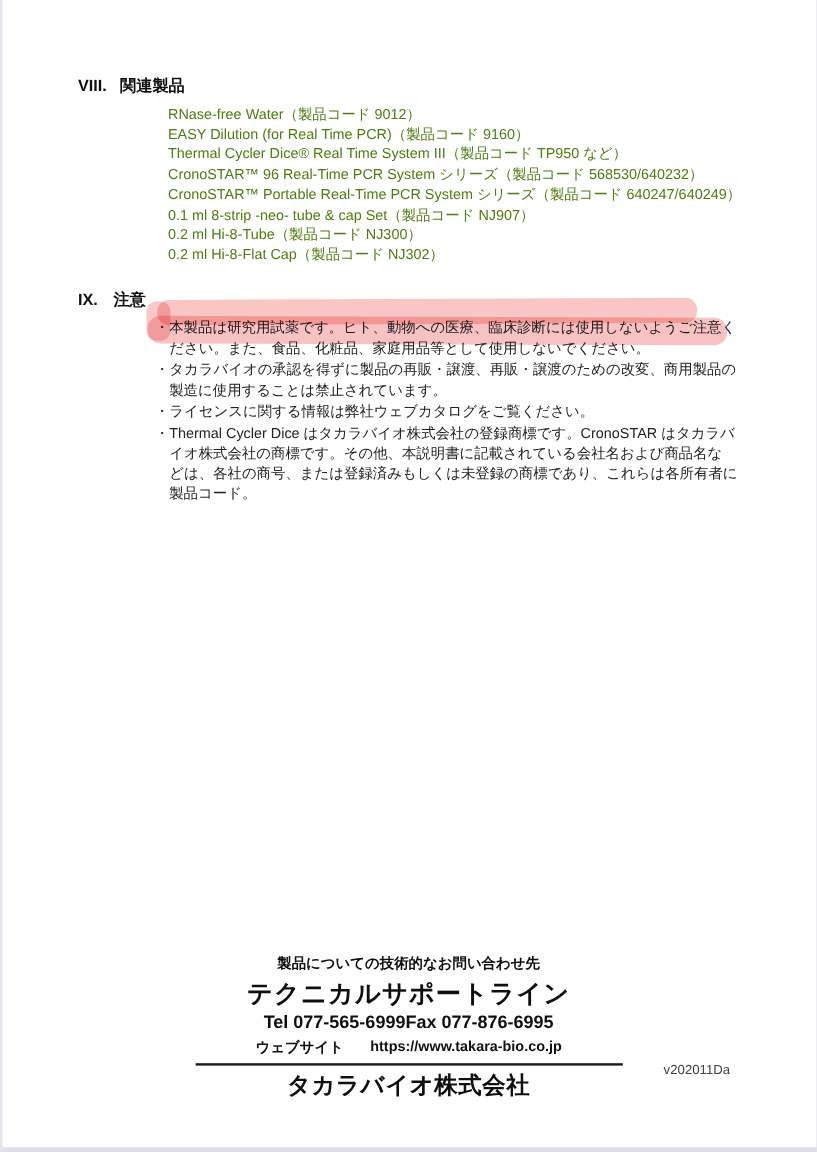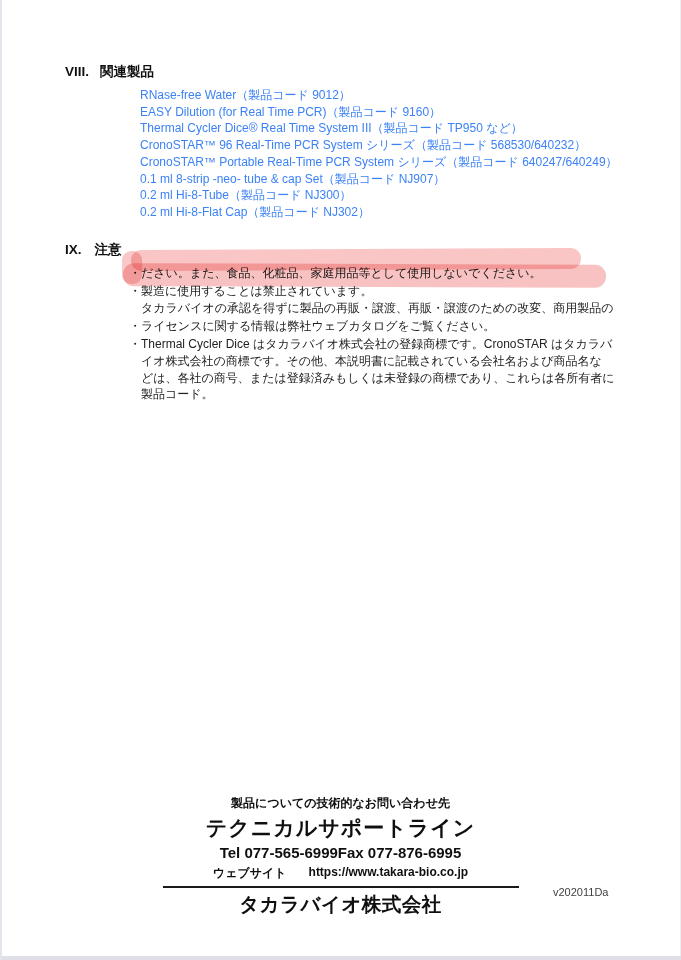--- a/index.html
+++ b/index.html
@@ -9,21 +9,21 @@
     box-shadow:inset 2px 0 0 #e4e4ec, inset 0 -4px 0 #dfdfe8, inset -1px 0 0 #ededf2;
     color:#1f1f1f;
   }
   
   .sec-heading{position:absolute;font-weight:700;font-size:13.5px;color:#101010;white-space:nowrap;}
   .sec8-heading{top:63px;left:65px;}
   .sec9-heading{top:241px;left:65px;}
   .sec-title{margin-left:11px;}
   .sec9-heading .sec-title{margin-left:13px;}
   
-  .product-list{position:absolute;top:87px;left:140px;font-size:12px;line-height:16.7px;white-space:nowrap;color:#3b82f6;}
+  .product-list{position:absolute;top:87px;left:140px;font-size:12px;line-height:16.7px;white-space:nowrap;color:#4d7c0f;}
   
   .bullet-list{position:absolute;top:265px;left:129px;font-size:12px;line-height:16.7px;color:#222;}
   .bullet{display:flex;}
   .bullet + .bullet{margin-top:1.5px;}
   .bullet .dot{flex:none;width:12px;}
   .bullet .lines div{white-space:nowrap;}
   
   .hl{position:absolute;mix-blend-mode:multiply;pointer-events:none;}
   .hl.s1{left:131px;top:249px;width:450px;height:21px;border-radius:10px;
          background:rgba(241,128,128,0.46);transform:rotate(-0.25deg);}
@@ -62,28 +62,29 @@
   </div>
 
   <div class="sec-heading sec9-heading">
     <span>IX.</span><span class="sec-title">注意</span>
   </div>
 
   <div class="bullet-list">
     <div class="bullet">
       <span class="dot">・</span>
       <div class="lines">
+        <div>本製品は研究用試薬です。ヒト、動物への医療、臨床診断には使用しないようご注意く</div>
         <div>ださい。また、食品、化粧品、家庭用品等として使用しないでください。</div>
       </div>
     </div>
     <div class="bullet">
       <span class="dot">・</span>
       <div class="lines">
+        <div>タカラバイオの承認を得ずに製品の再販・譲渡、再販・譲渡のための改変、商用製品の</div>
         <div>製造に使用することは禁止されています。</div>
-        <div>タカラバイオの承認を得ずに製品の再販・譲渡、再販・譲渡のための改変、商用製品の</div>
       </div>
     </div>
     <div class="bullet">
       <span class="dot">・</span>
       <div class="lines">
         <div>ライセンスに関する情報は弊社ウェブカタログをご覧ください。</div>
       </div>
     </div>
     <div class="bullet">
       <span class="dot">・</span>

